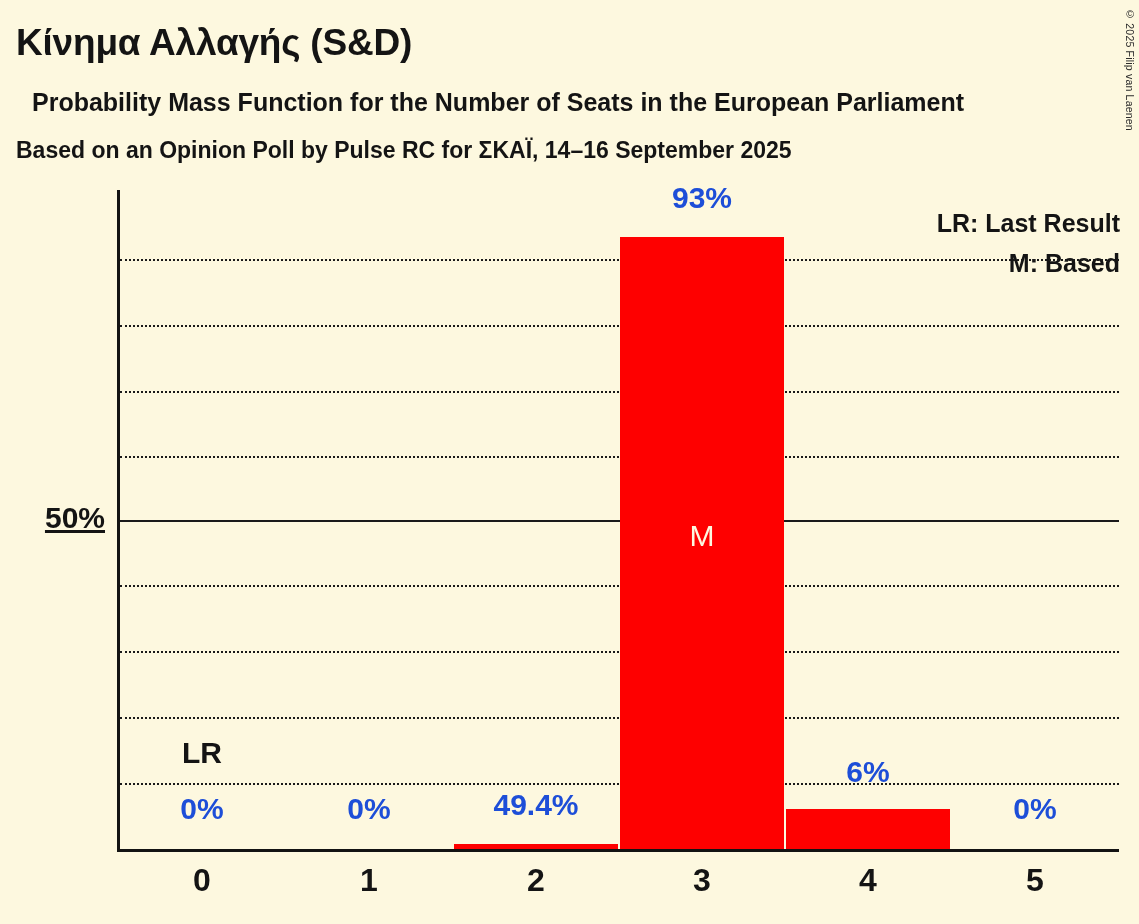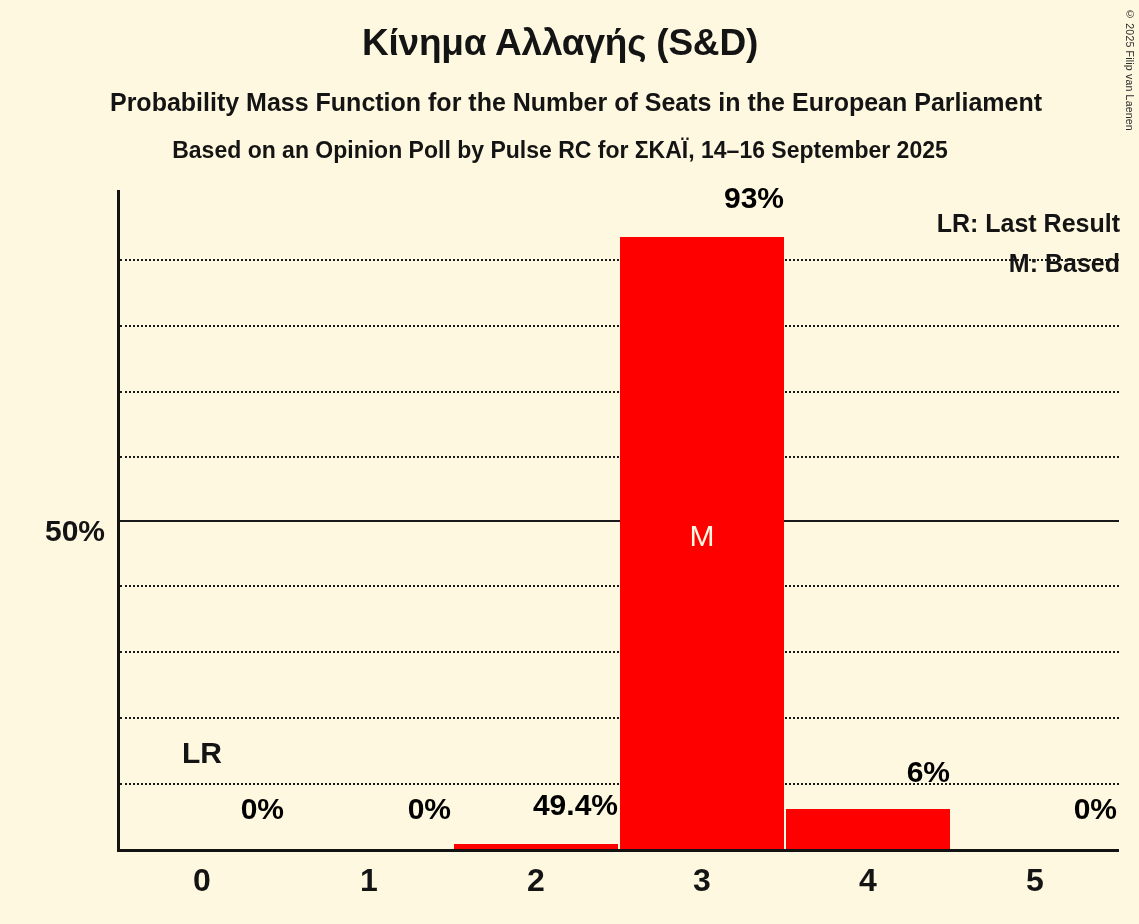--- a/index.html
+++ b/index.html
@@ -17,23 +17,23 @@
   #page {
     position: relative;
     width: 1139px;
     height: 924px;
     background: #fdf8df;
   }
 
   
   .title {
     position: absolute;
-    left: 8px;
+    left: 16px;
     width: 1104px;
-    text-align: center;
+    text-align: left;
     font-weight: bold;
     color: #141414;
     white-space: nowrap;
   }
   #chart-title {
     top: 22px;
     font-size: 37px;
     letter-spacing: -0.2px;
   }
   #chart-subtitle {
@@ -99,24 +99,24 @@
   
   .bar {
     position: absolute;
     bottom: 0;
     background: #fe0000;
   }
 
   
   .bar-label {
     position: absolute;
-    text-align: right;
-    font-weight: bold;
-    font-size: 30px;
-    color: #000000;
+    text-align: center;
+    font-weight: bold;
+    font-size: 30px;
+    color: #1d4ed8;
     white-space: nowrap;
   }
   .marker-label {
     position: absolute;
     text-align: center;
     font-weight: bold;
     font-size: 30px;
     color: #141414;
     white-space: nowrap;
   }
@@ -185,21 +185,21 @@
   <div class="title" id="chart-title">Κίνημα Αλλαγής (S&amp;D)</div>
   <div class="title" id="chart-subtitle">Probability Mass Function for the Number of Seats in the European Parliament</div>
   <div class="title" id="chart-subsubtitle">Based on an Opinion Poll by Pulse RC for ΣΚΑΪ, 14–16 September 2025</div>
 
   <div id="copyright">© 2025 Filip van Laenen</div>
 
   <div class="legend-entry" id="legend-lr">LR: Last Result</div>
   <div class="legend-entry" id="legend-m">M: Based</div>
 
   <div id="y-ticks">
-    <div class="y-tick-label" style="top:324px;">50%</div>
+    <div class="y-tick-label" style="top:311px;text-decoration:underline;">50%</div>
   </div>
 
   <div id="plot">
 
     <div id="y-axis-line"></div>
     <div id="x-axis-line"></div>
 
     <div class="gridline" style="top:69px;"></div>
     <div class="gridline" style="top:135px;"></div>
     <div class="gridline" style="top:201px;"></div>

